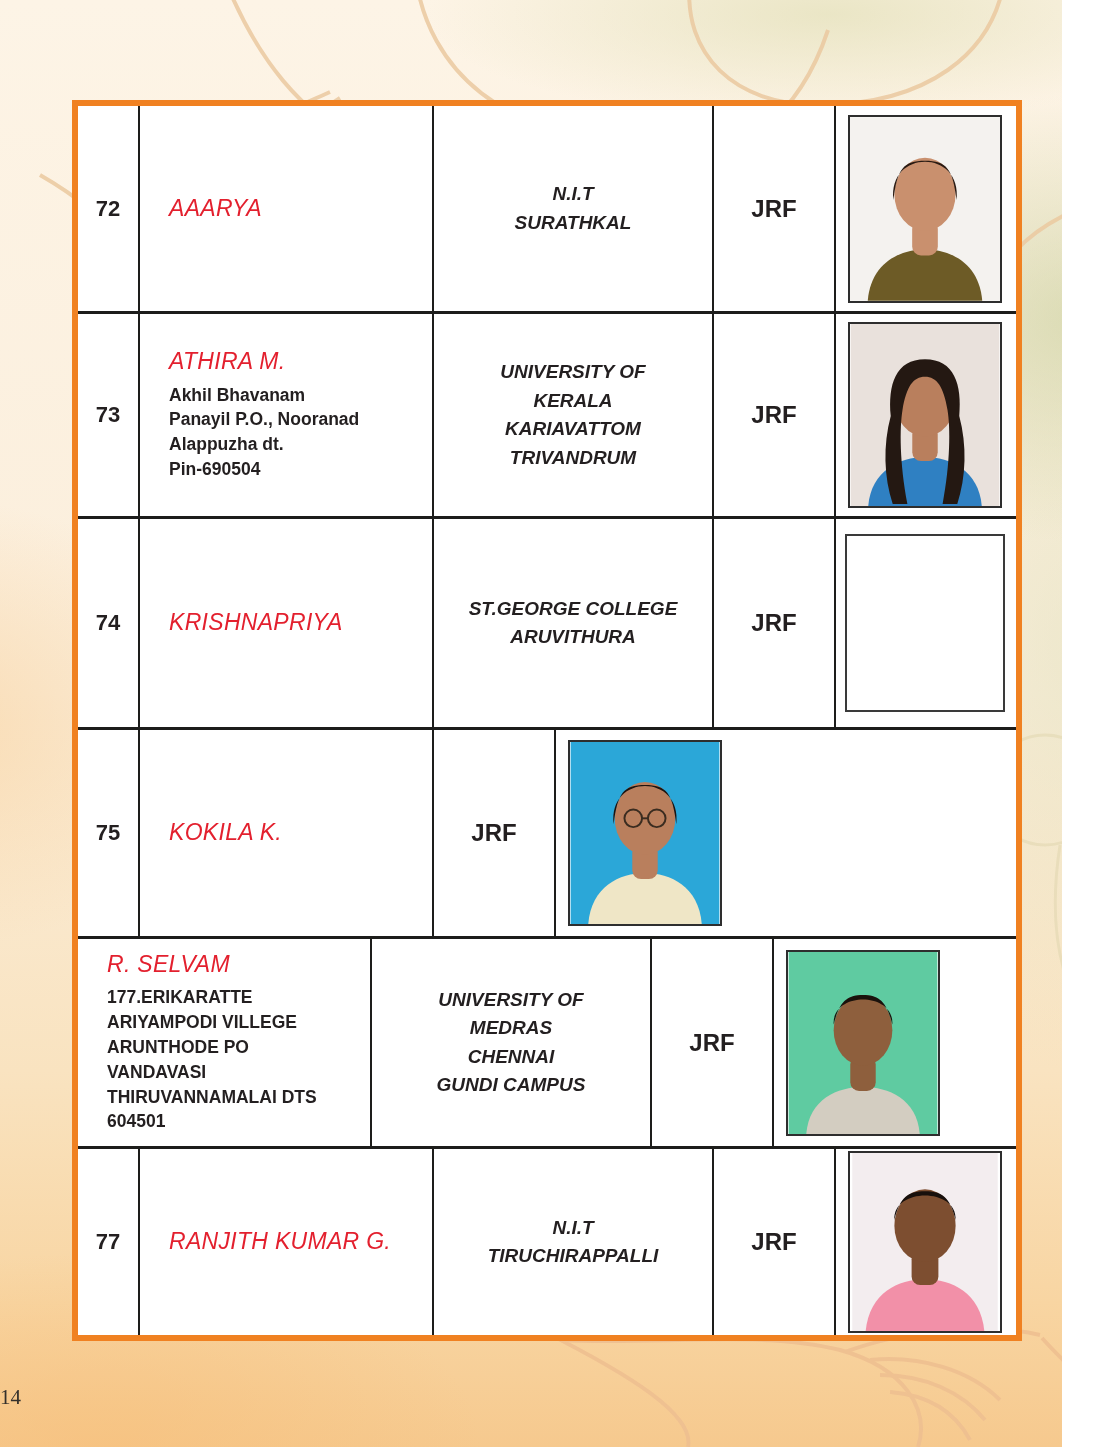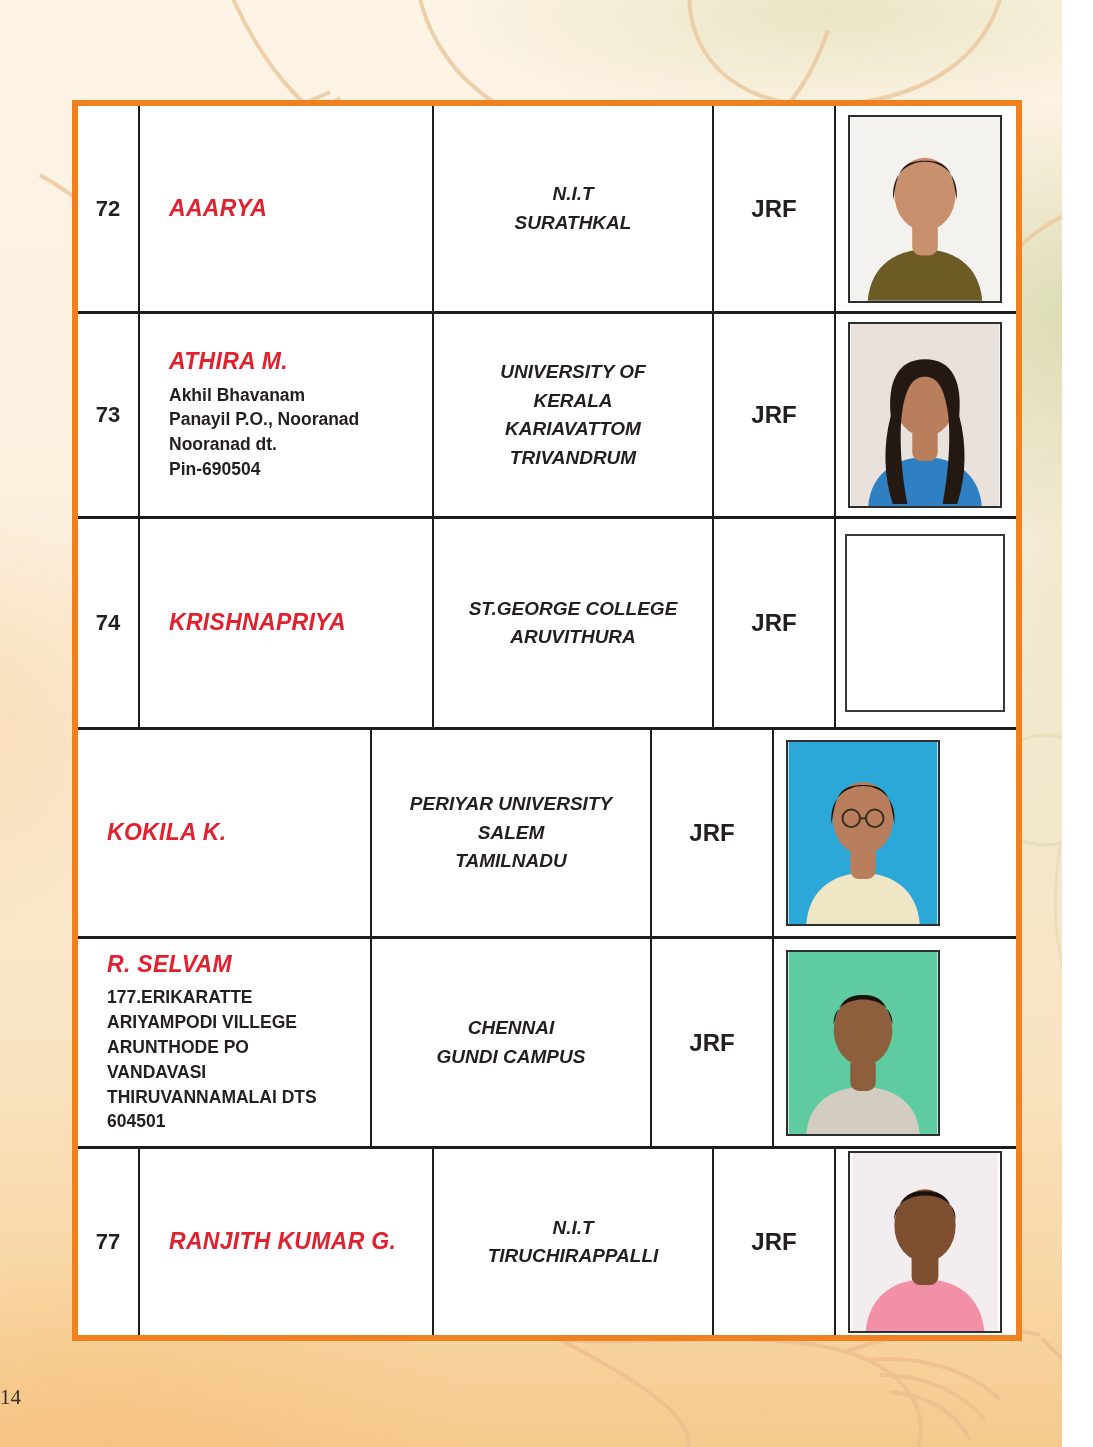--- a/index.html
+++ b/index.html
@@ -30,21 +30,21 @@
 
   .cell { border-right:2px solid #1d1d1b; display:flex; align-items:center; justify-content:center; }
   .cell:last-child { border-right:none; }
   .c-no   { width:62px;  }
   .c-name { width:294px; flex-direction:column; align-items:flex-start; justify-content:center; padding:8px 10px 8px 29px; }
   .c-inst { width:280px; flex-direction:column; padding:6px 27px; }
   .c-jrf  { width:122px; }
   .c-photo{ width:178px; }
 
   .serial { font-size:22px; font-weight:bold; color:#231f20; }
-  .name   { font-size:23px; font-weight:bold; font-style:italic; color:#e3202e; letter-spacing:0.3px; line-height:1.2; }
+  .name   { font-size:23px; font-weight:normal; font-style:italic; color:#e3202e; letter-spacing:0.3px; line-height:1.2; }
   .addr   { margin-top:7px; }
   .addr div { font-size:17.5px; font-weight:bold; color:#231f20; line-height:1.42; }
   .inst div { font-size:19px; font-weight:bold; font-style:italic; color:#231f20; text-align:center; line-height:1.5; }
   .jrf    { font-size:24px; font-weight:bold; color:#231f20; }
 
   .photo-frame { border:2px solid #2e2e2e; background:#fff; line-height:0; }
   .photo-frame svg { display:block; }
   .photo-frame.empty { width:160px; height:178px; border:2px solid #3a3a3a; background:#ffffff; }
 
   .page-number {
@@ -120,21 +120,21 @@
 
     <div class="row r1">
       <div class="cell c-no">
         <span class="serial">73</span>
       </div>
       <div class="cell c-name">
         <span class="name">ATHIRA M.</span>
         <div class="addr">
           <div>Akhil Bhavanam</div>
           <div>Panayil P.O., Nooranad</div>
-          <div>Nooranad dt.</div>
+          <div>Alappuzha dt.</div>
           <div>Pin-690504</div>
         </div>
       </div>
       <div class="cell c-inst inst">
         <div>UNIVERSITY OF KERALA</div>
         <div>KARIAVATTOM</div>
         <div>TRIVANDRUM</div>
       </div>
       <div class="cell c-jrf">
         <span class="jrf">JRF</span>
@@ -165,27 +165,25 @@
       </div>
       <div class="cell c-jrf">
         <span class="jrf">JRF</span>
       </div>
       <div class="cell c-photo">
         <div class="photo-frame empty"></div>
       </div>
     </div>
 
     <div class="row r3">
+      <div class="cell c-no">
+        <span class="serial">75</span>
+      </div>
       <div class="cell c-name">
         <span class="name">KOKILA K.</span>
-      </div>
-      <div class="cell c-inst inst">
-        <div>PERIYAR UNIVERSITY</div>
-        <div>SALEM</div>
-        <div>TAMILNADU</div>
       </div>
       <div class="cell c-jrf">
         <span class="jrf">JRF</span>
       </div>
       <div class="cell c-photo">
         <div class="photo-frame">
           <svg width="150" height="182" viewBox="0 0 152 186">
             <rect width="152" height="186" fill="#2ba7d8"></rect>
             <path d="M18,186 C21,148 50,134 76,134 C102,134 131,148 134,186 Z" fill="#efe6c6"></path>
             <rect x="63" y="104" width="26" height="36" rx="9" fill="#b97f5d"></rect>
@@ -207,20 +205,21 @@
         <div class="addr">
           <div>177.ERIKARATTE</div>
           <div>ARIYAMPODI VILLEGE</div>
           <div>ARUNTHODE PO</div>
           <div>VANDAVASI</div>
           <div>THIRUVANNAMALAI DTS</div>
           <div>604501</div>
         </div>
       </div>
       <div class="cell c-inst inst">
+        <div>UNIVERSITY OF MEDRAS</div>
         <div>CHENNAI</div>
         <div>GUNDI CAMPUS</div>
       </div>
       <div class="cell c-jrf">
         <span class="jrf">JRF</span>
       </div>
       <div class="cell c-photo">
         <div class="photo-frame">
           <svg width="150" height="182" viewBox="0 0 152 186">
             <rect width="152" height="186" fill="#5fcba1"></rect>

